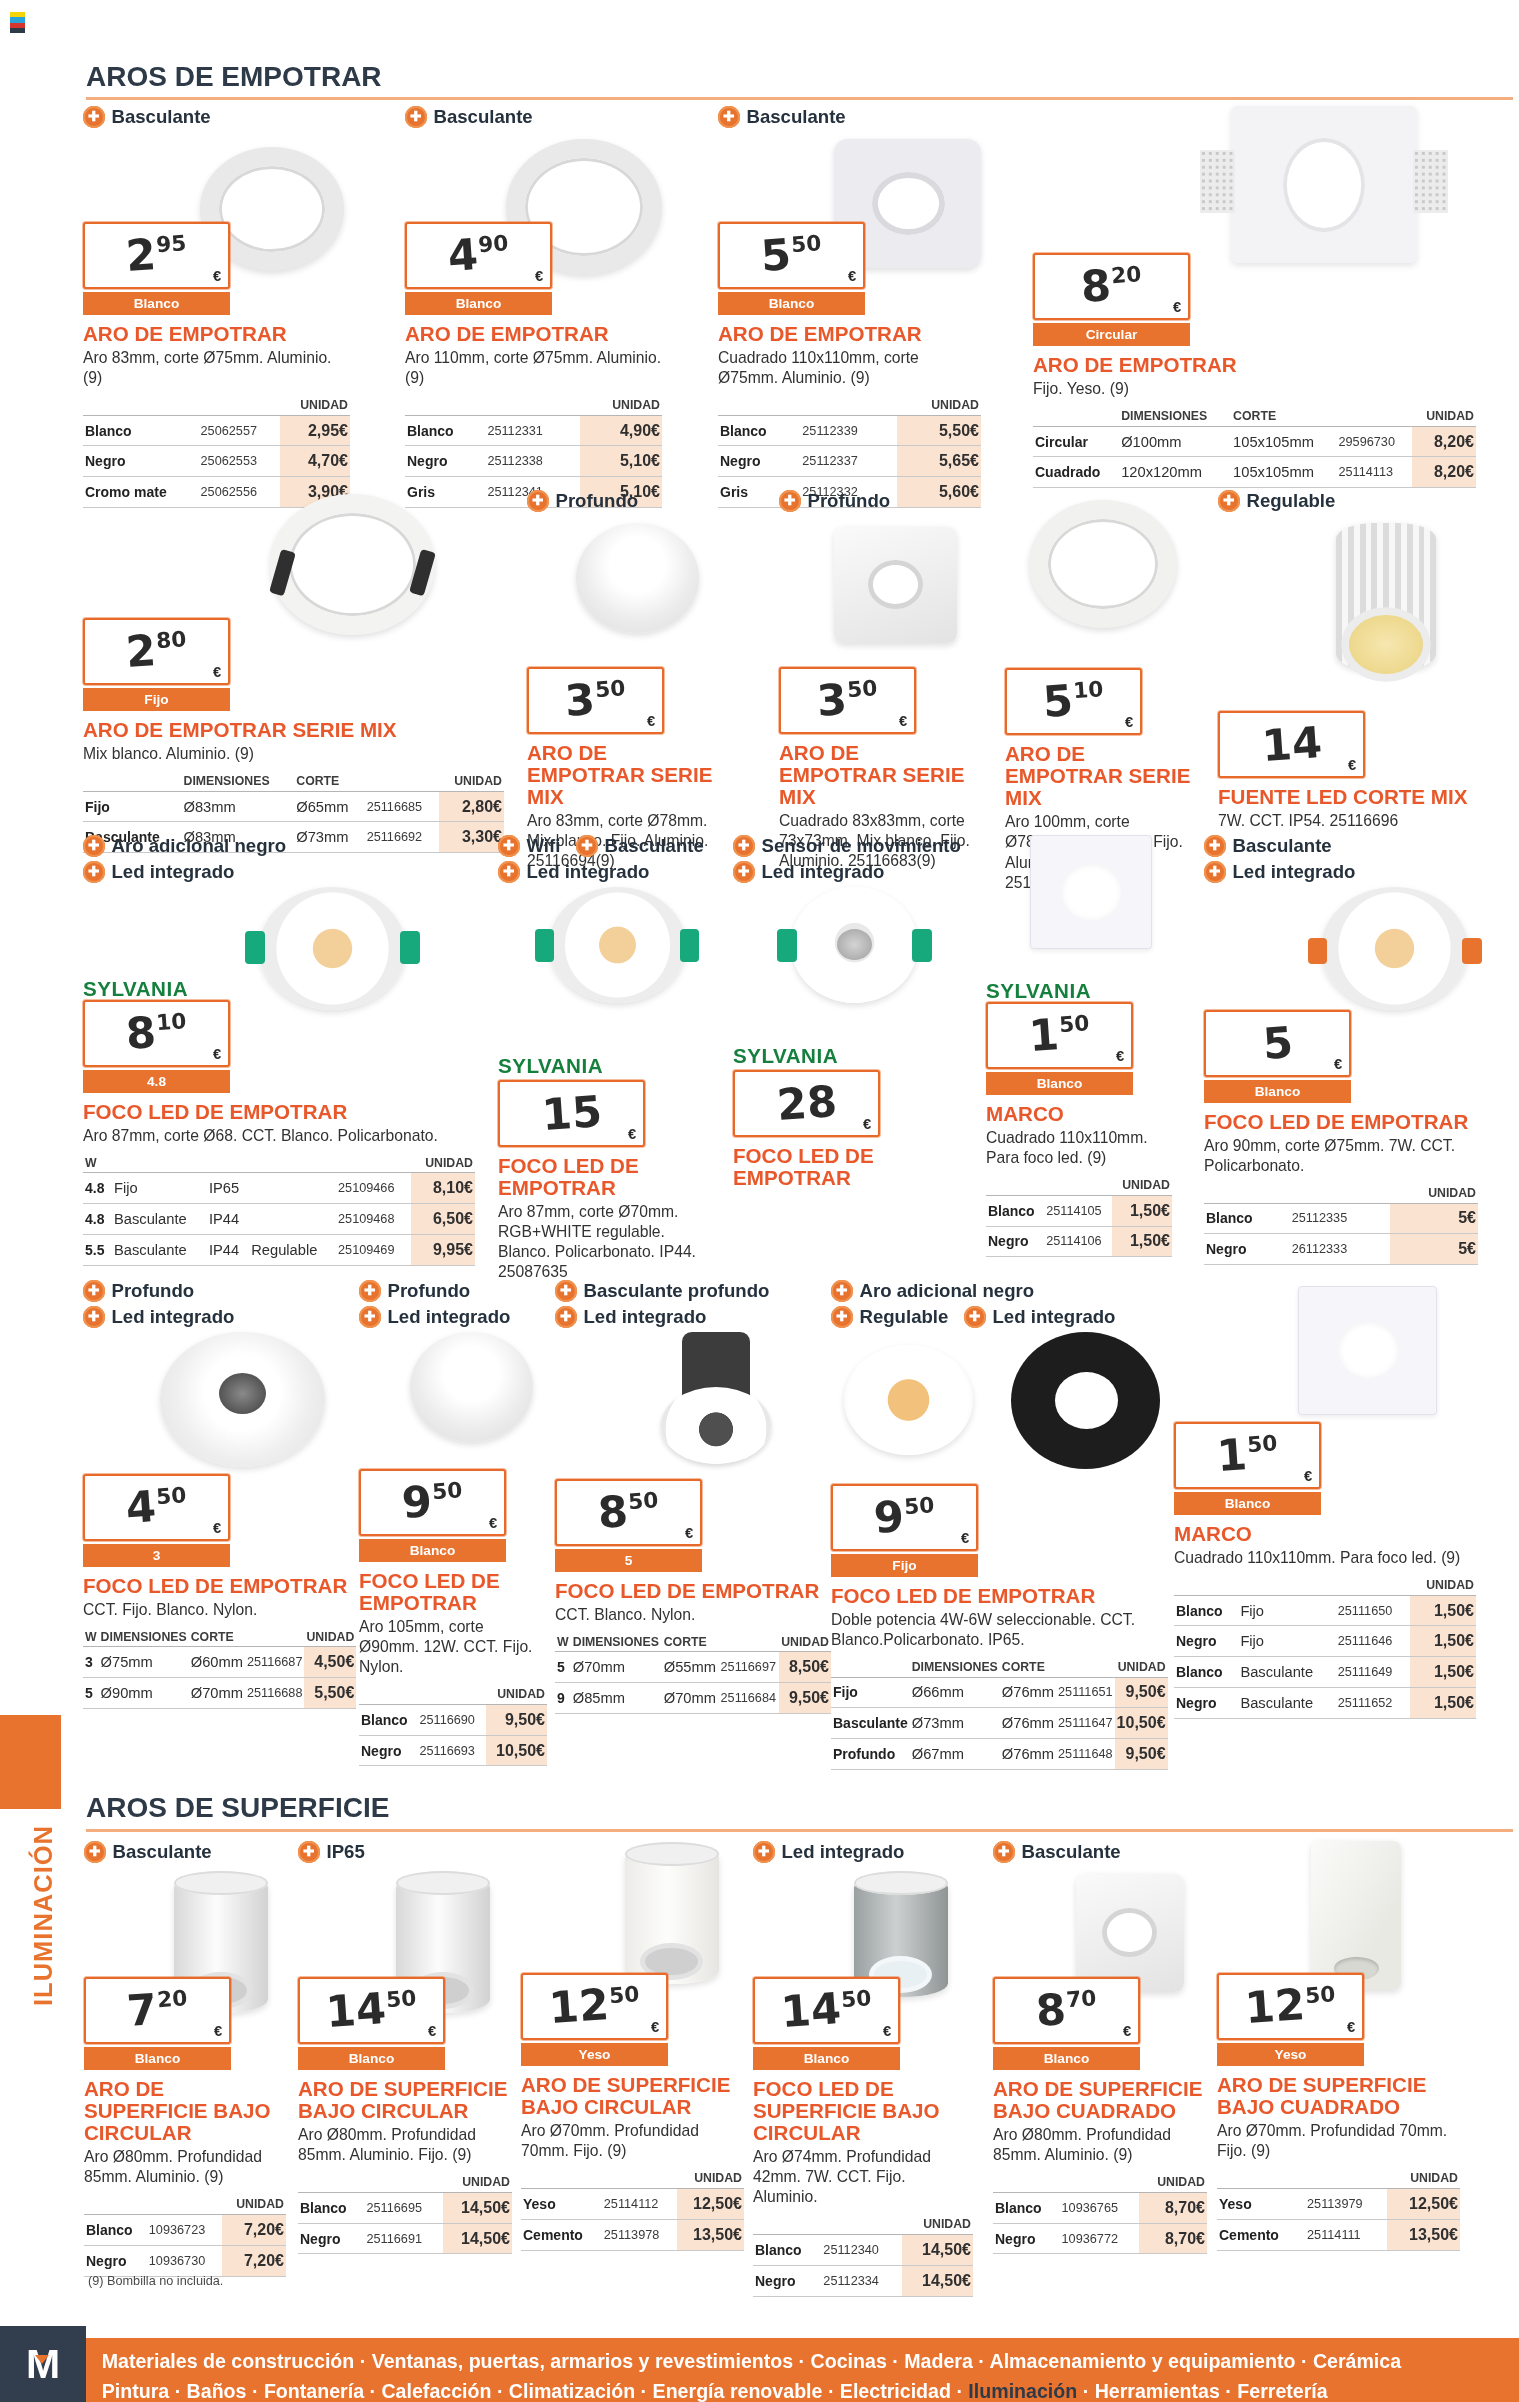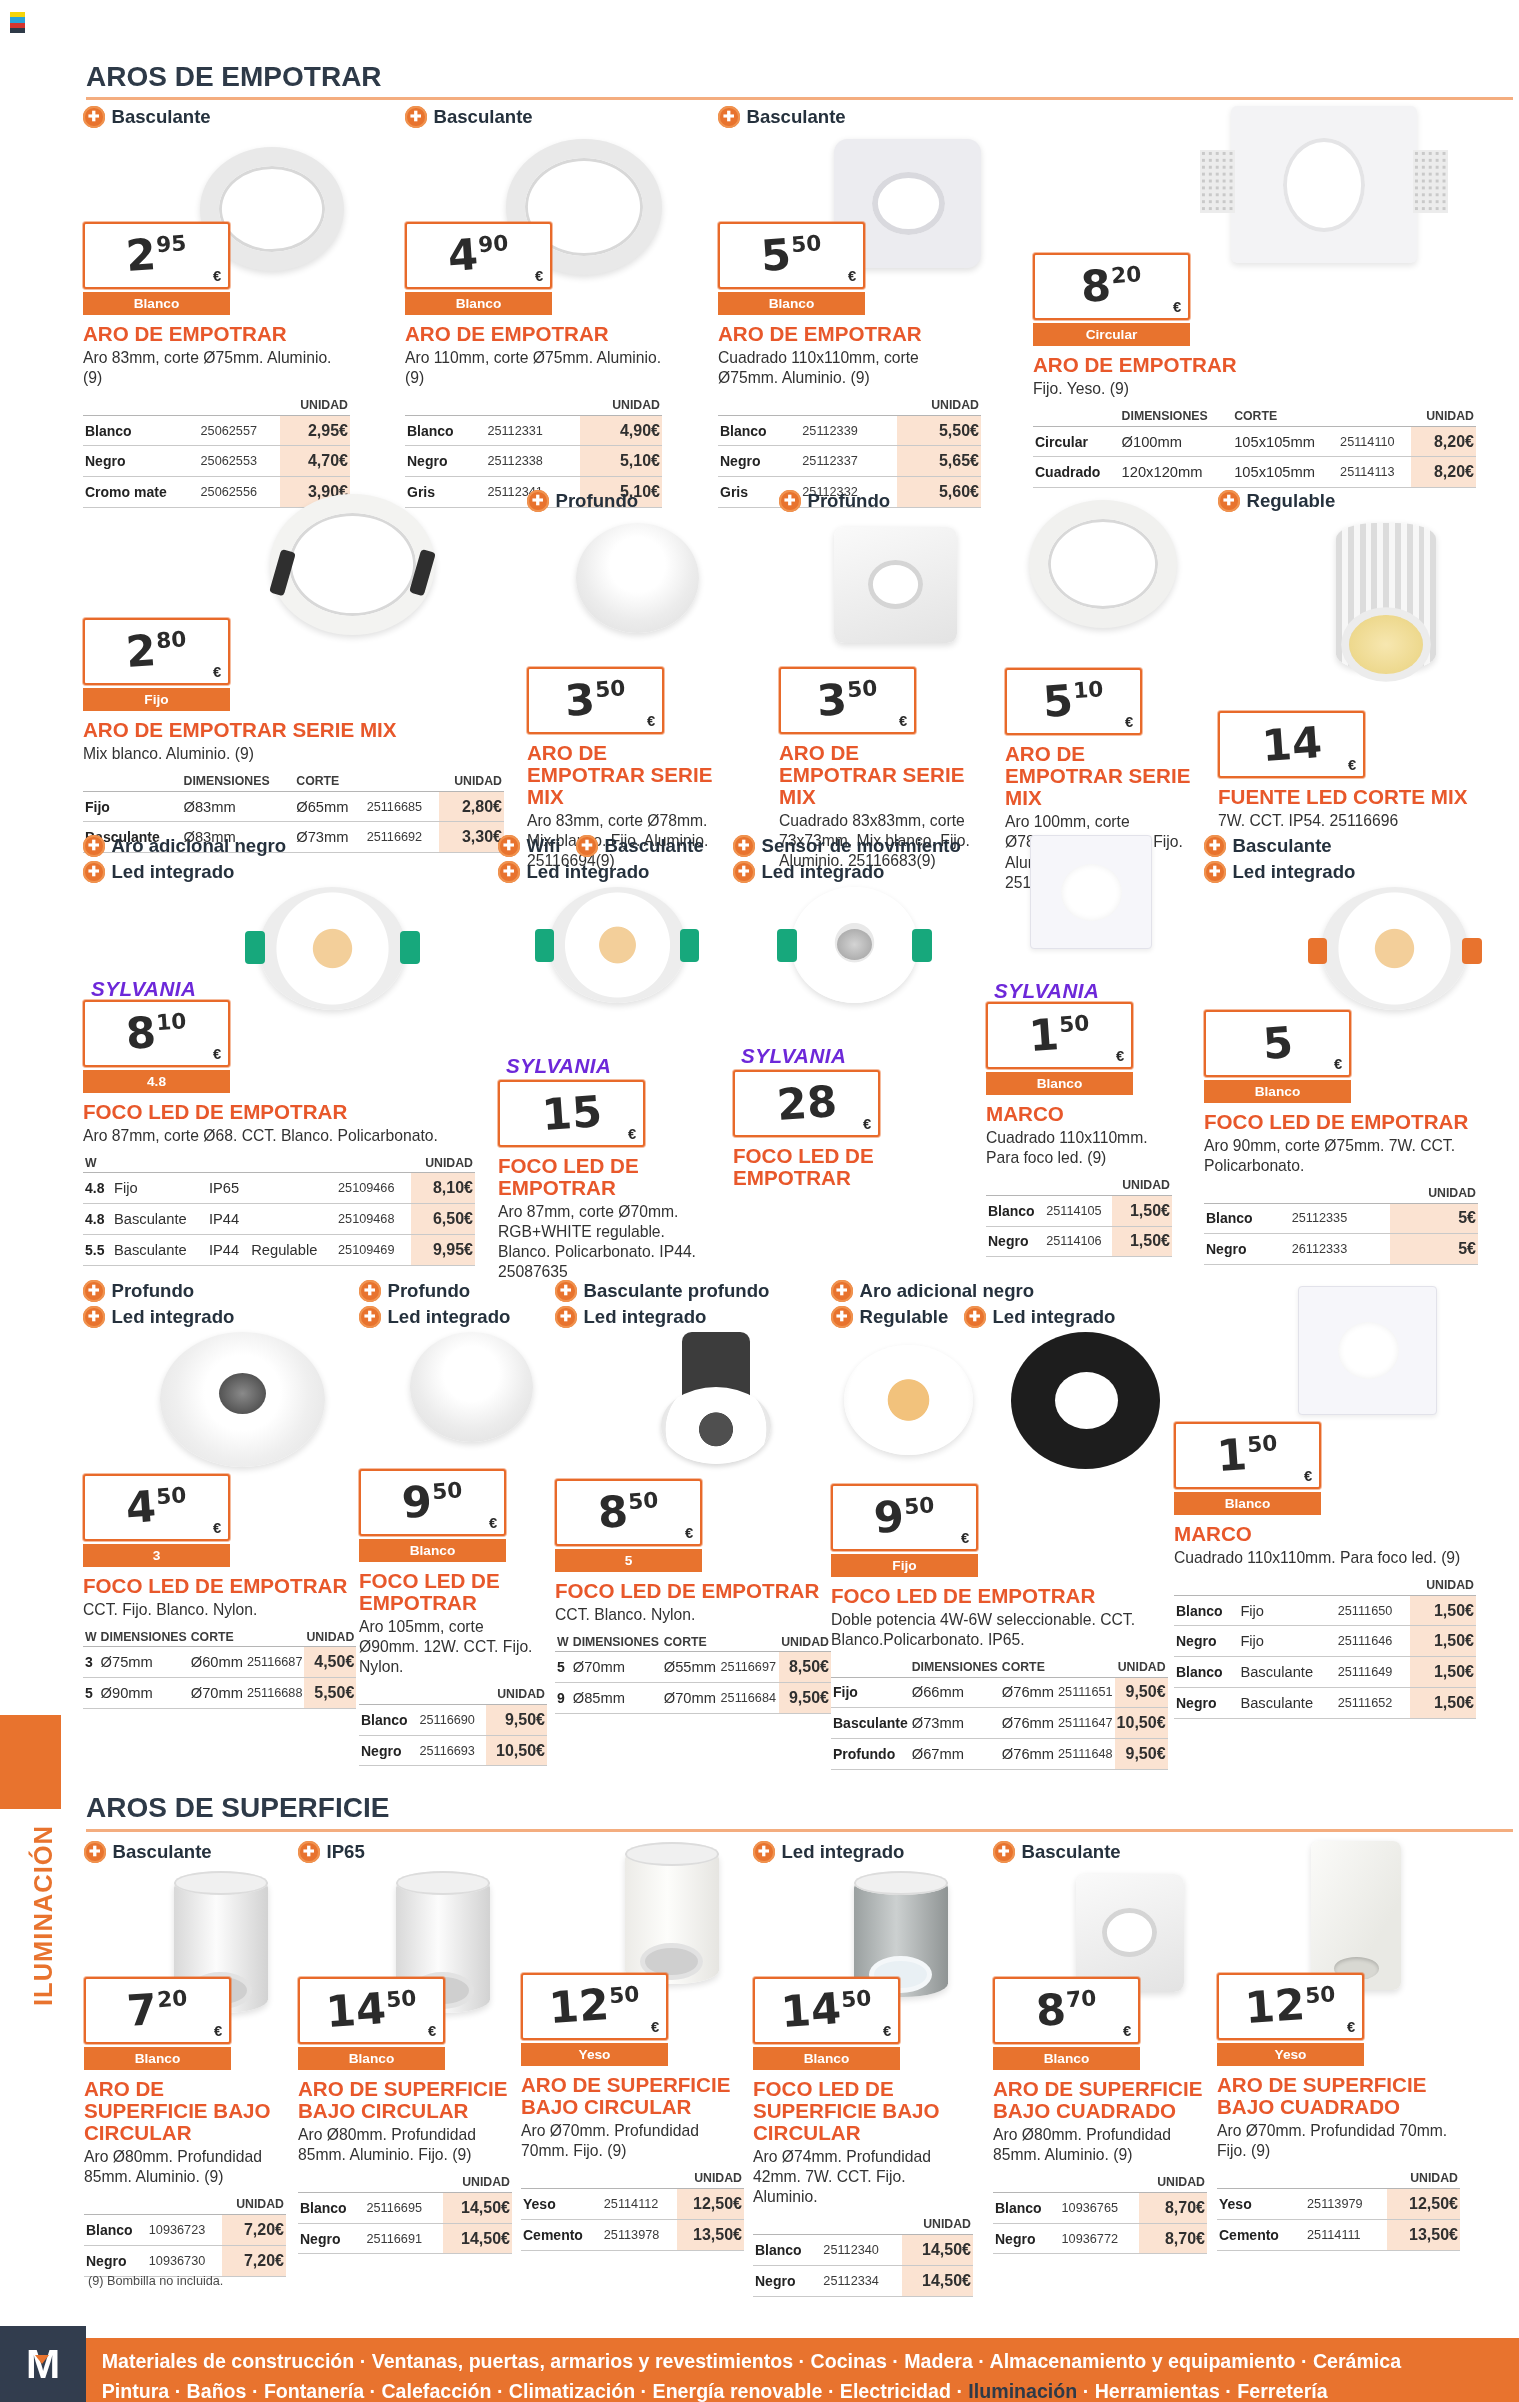--- a/index.html
+++ b/index.html
@@ -24,21 +24,21 @@
   .badge{position:absolute;left:0;bottom:0;width:147px;}
   .b-box{position:relative;height:63px;background:#fff;border:2.9px solid #e86a2a;border-radius:2.9px;
          box-shadow:0 0 0 1px rgba(232,106,42,.45);display:flex;align-items:center;justify-content:center;}
   .b-int{font-family:"DejaVu Sans",sans-serif;font-size:43px;font-weight:bold;color:#2b2b2b;
          transform:rotate(-4deg);line-height:1;}
   .b-dec{font-family:"DejaVu Sans",sans-serif;font-size:21.6px;font-weight:bold;color:#2b2b2b;
          transform:rotate(-4deg) translateY(-11.8px);line-height:1;margin-left:2px;}
   .b-eur{position:absolute;right:6.9px;bottom:2.9px;font-size:14.7px;font-weight:bold;color:#2b2b2b;}
   .b-tag{margin-top:2.9px;background:#e8732e;color:#fff;font-size:13.7px;font-weight:bold;
          text-align:center;padding:3.9px 0;}
-  .brand{position:absolute;left:8px;bottom:92px;color:#6d28d9;font-style:italic;font-weight:800;
+  .brand{position:absolute;left:0;bottom:92px;color:#15803d;font-weight:800;
          font-size:20.6px;letter-spacing:0.5px;}
   .ptitle{font-size:20.6px;font-weight:800;line-height:1.08;color:#e8582b;margin:7.8px 0 2.9px;}
   .pdesc{font-size:15.7px;line-height:1.28;color:#323232;margin:2px 0 7.8px;}
   
   .ptable{width:100%;border-collapse:collapse;font-size:14.7px;color:#2f2f2f;}
   .ptable th{font-size:12.3px;font-weight:bold;color:#3c3c3c;text-align:left;padding:2px 2px 2.9px;
              border-bottom:1px solid #b5b5b5;white-space:nowrap;}
   .ptable th:last-child{text-align:right;}
   .ptable td{padding:5.9px 2px;border-bottom:1px solid #c9c9c9;white-space:nowrap;}
   .ptable td:first-child{font-weight:bold;font-size:14px;color:#222;}
@@ -309,21 +309,21 @@
             <th>CORTE</th>
             <th></th>
             <th>UNIDAD</th>
           </tr>
         </thead>
         <tbody>
           <tr>
             <td>Circular</td>
             <td>Ø100mm</td>
             <td>105x105mm</td>
-            <td>25114110</td>
+            <td>29596730</td>
             <td>8,20€</td>
           </tr>
           <tr>
             <td>Cuadrado</td>
             <td>120x120mm</td>
             <td>105x105mm</td>
             <td>25114113</td>
             <td>8,20€</td>
           </tr>
         </tbody>

